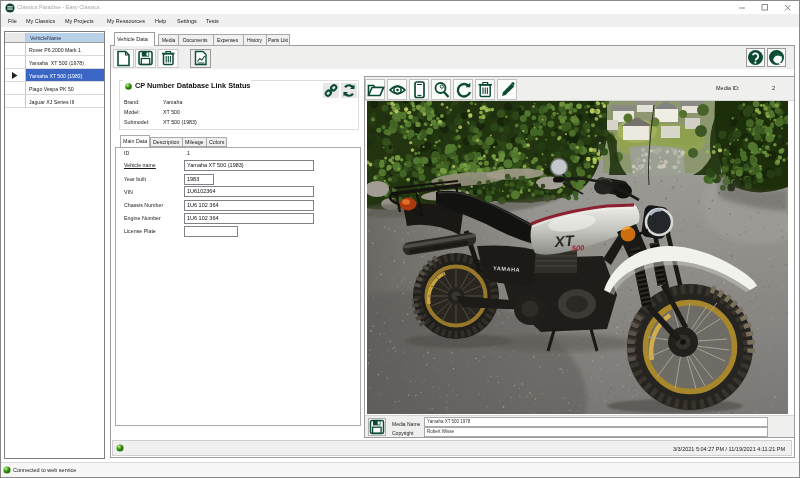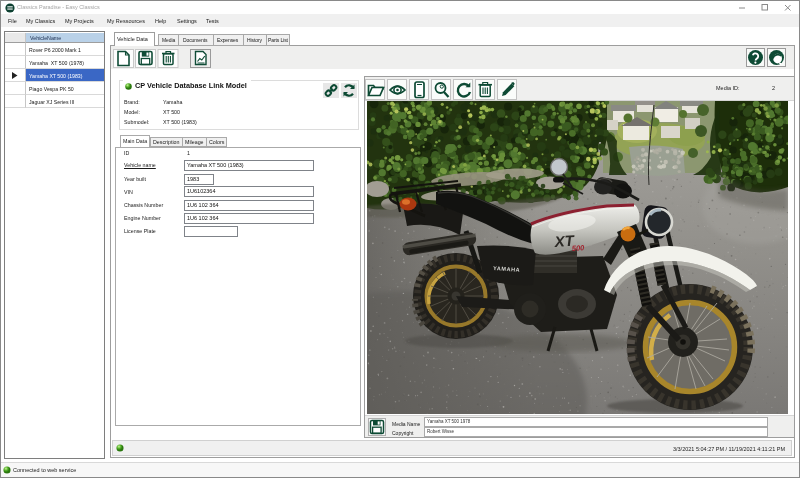--- a/index.html
+++ b/index.html
@@ -118,21 +118,21 @@
 <svg class="abs" style="left:125px;top:83px" width="7" height="7" viewBox="0 0 9 9">
   <defs>
       <radialGradient id="ga" cx="35%" cy="30%">
         <stop offset="0%" stop-color="#c8f59a"></stop>
         <stop offset="55%" stop-color="#55b128"></stop>
         <stop offset="100%" stop-color="#2a770e"></stop>
       </radialGradient>
     </defs>
     <circle cx="4.5" cy="4.5" r="4.2" fill="url(#ga)"></circle>
 </svg>
-<div class="abs" style="left:135px;top:81px;font-size:7.3px;font-weight:bold;color:#111;white-space:nowrap;">CP Vehicle Database Link Model</div>
+<div class="abs" style="left:135px;top:81px;font-size:7.3px;font-weight:bold;color:#111;white-space:nowrap;">CP Number Database Link Status</div>
 <svg class="abs" style="left:323px;top:83px" width="34" height="15" viewBox="0 0 34 15">
   <rect x="0" y="0" width="16" height="15" fill="#e7e7e7"></rect>
   <g transform="translate(8,7.5) rotate(45)" fill="none" stroke="#0d4a34" stroke-width="2">
     <rect x="-2.2" y="-6.5" width="4.4" height="5.5" rx="2"></rect>
     <rect x="-2.2" y="1" width="4.4" height="5.5" rx="2"></rect>
     <line x1="0" y1="-2.5" x2="0" y2="2.5" stroke-width="1.6"></line>
   </g>
   <rect x="18" y="0" width="16" height="15" fill="#e7e7e7"></rect>
   <g stroke="#0d4a34" stroke-width="2.2" fill="none">
     <path d="M30.5,5.2 a5,5 0 0 0 -8.5,-1"></path>

